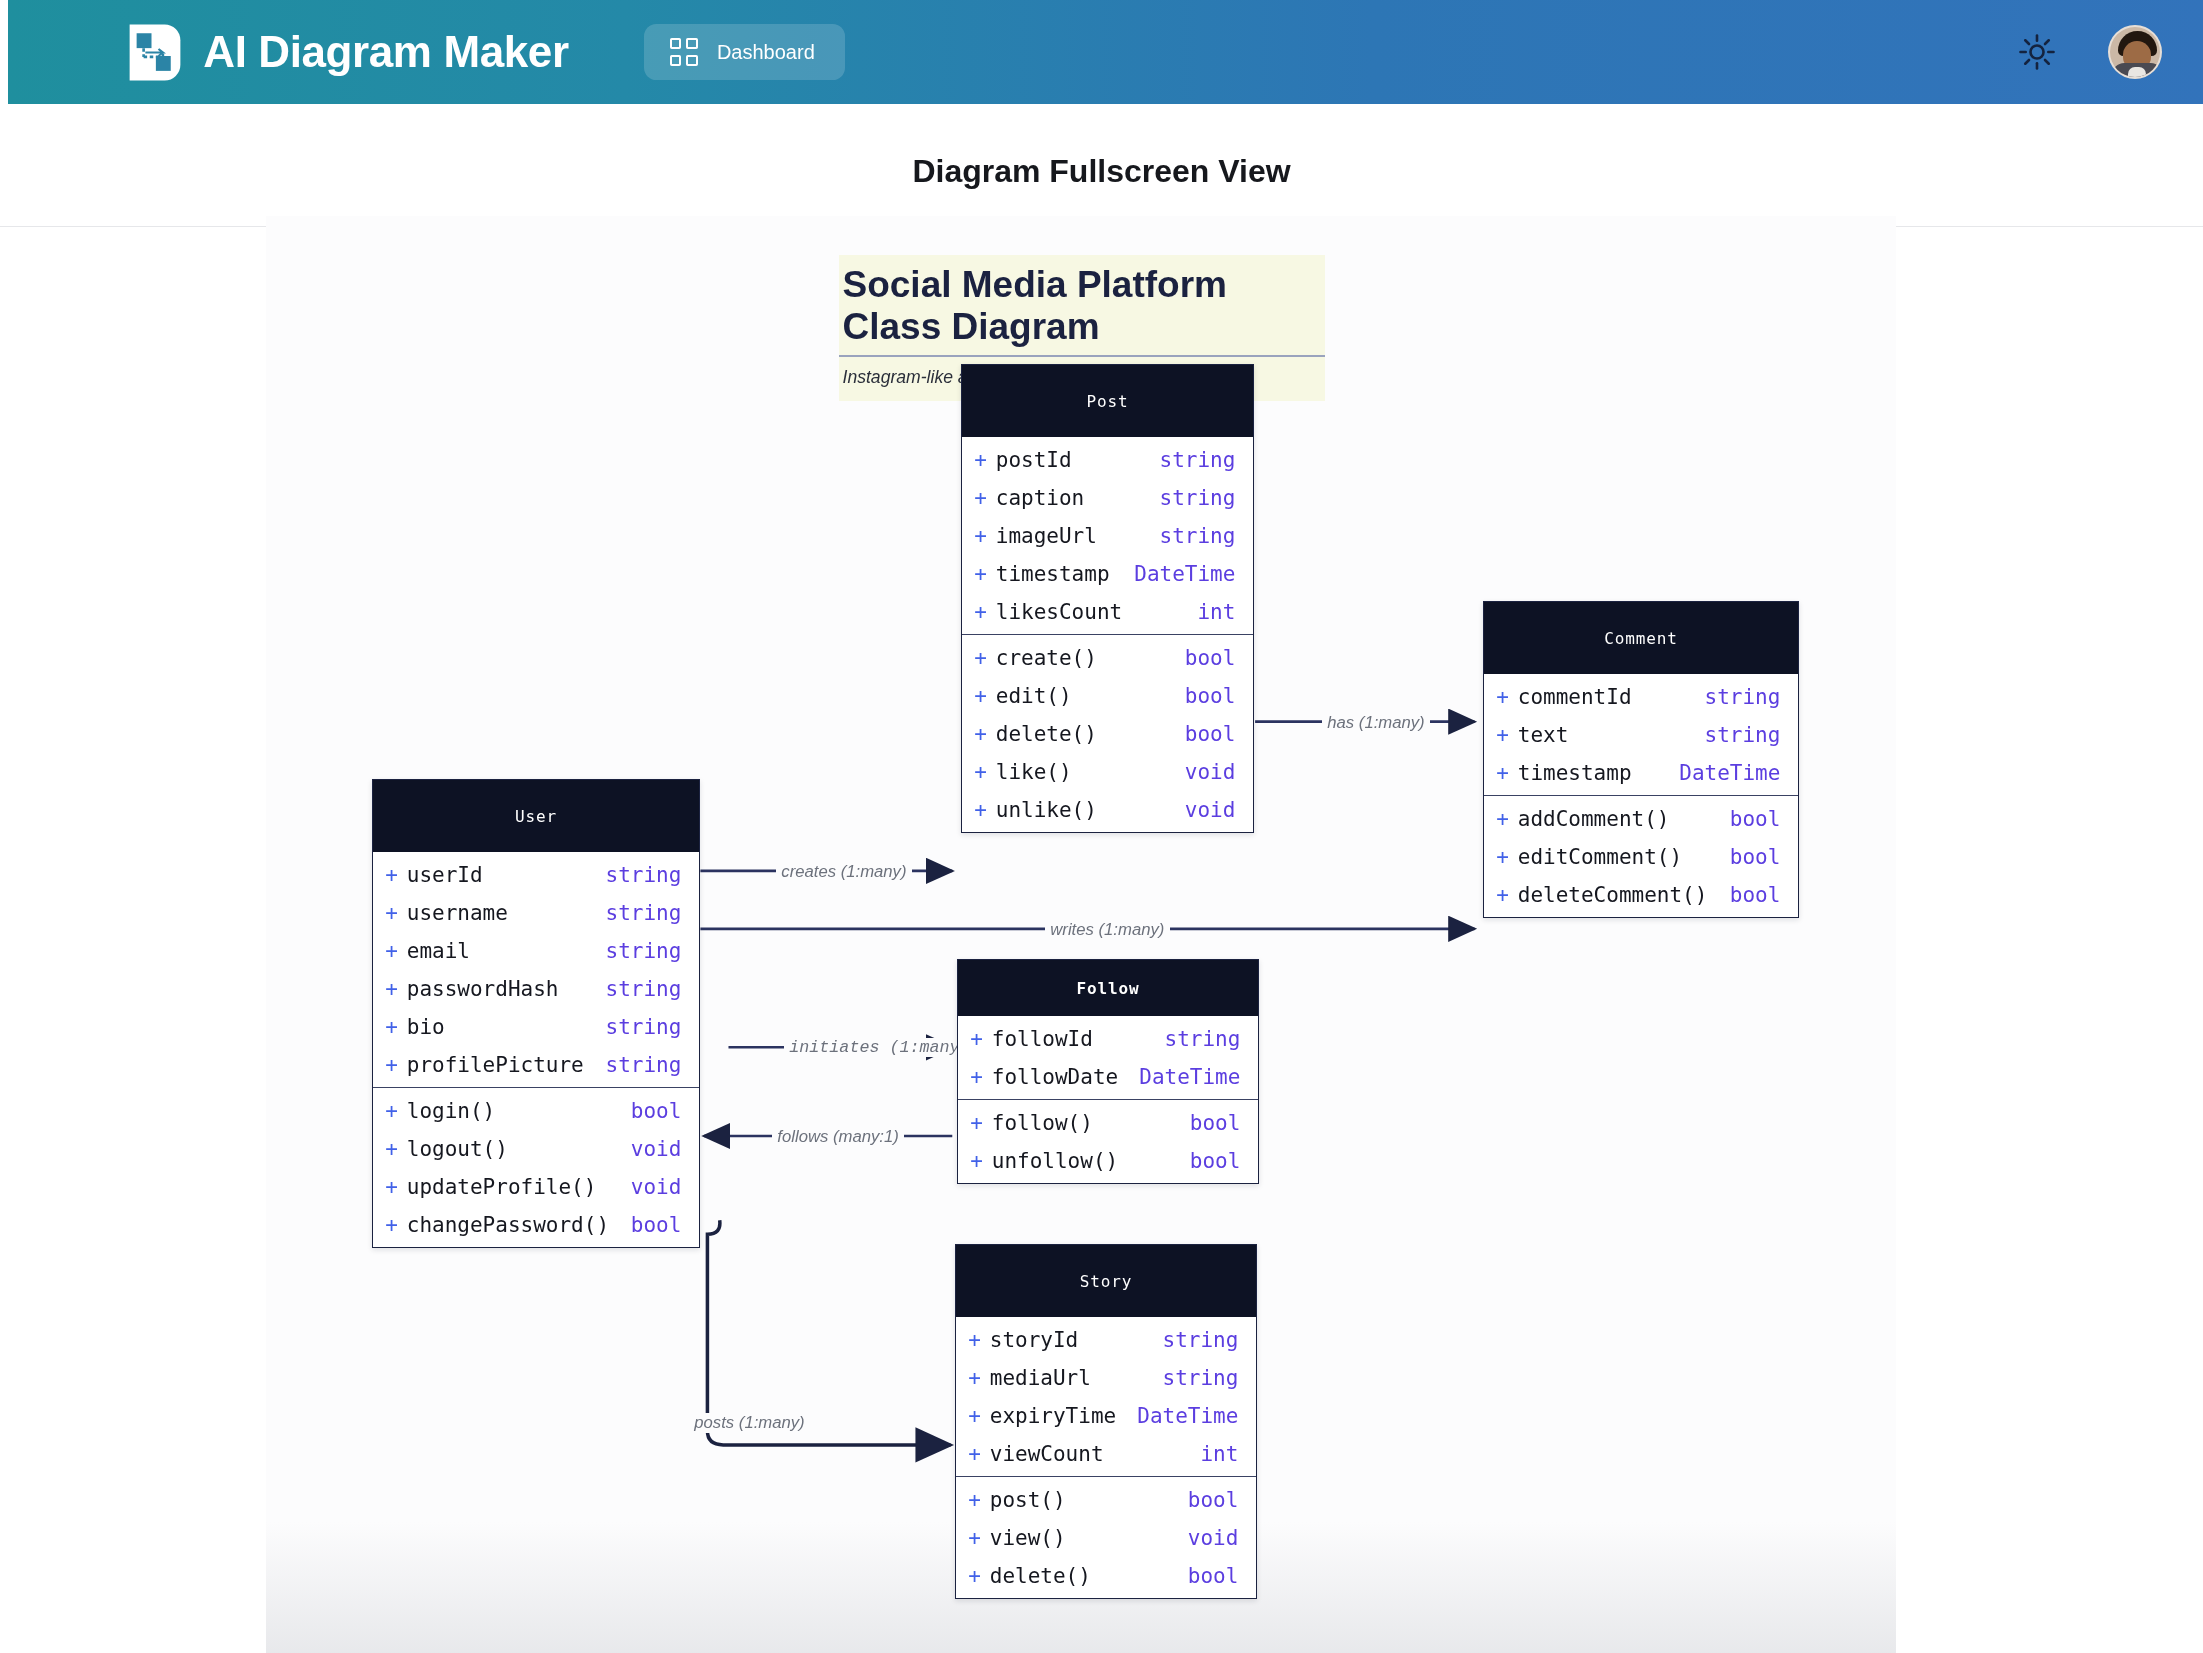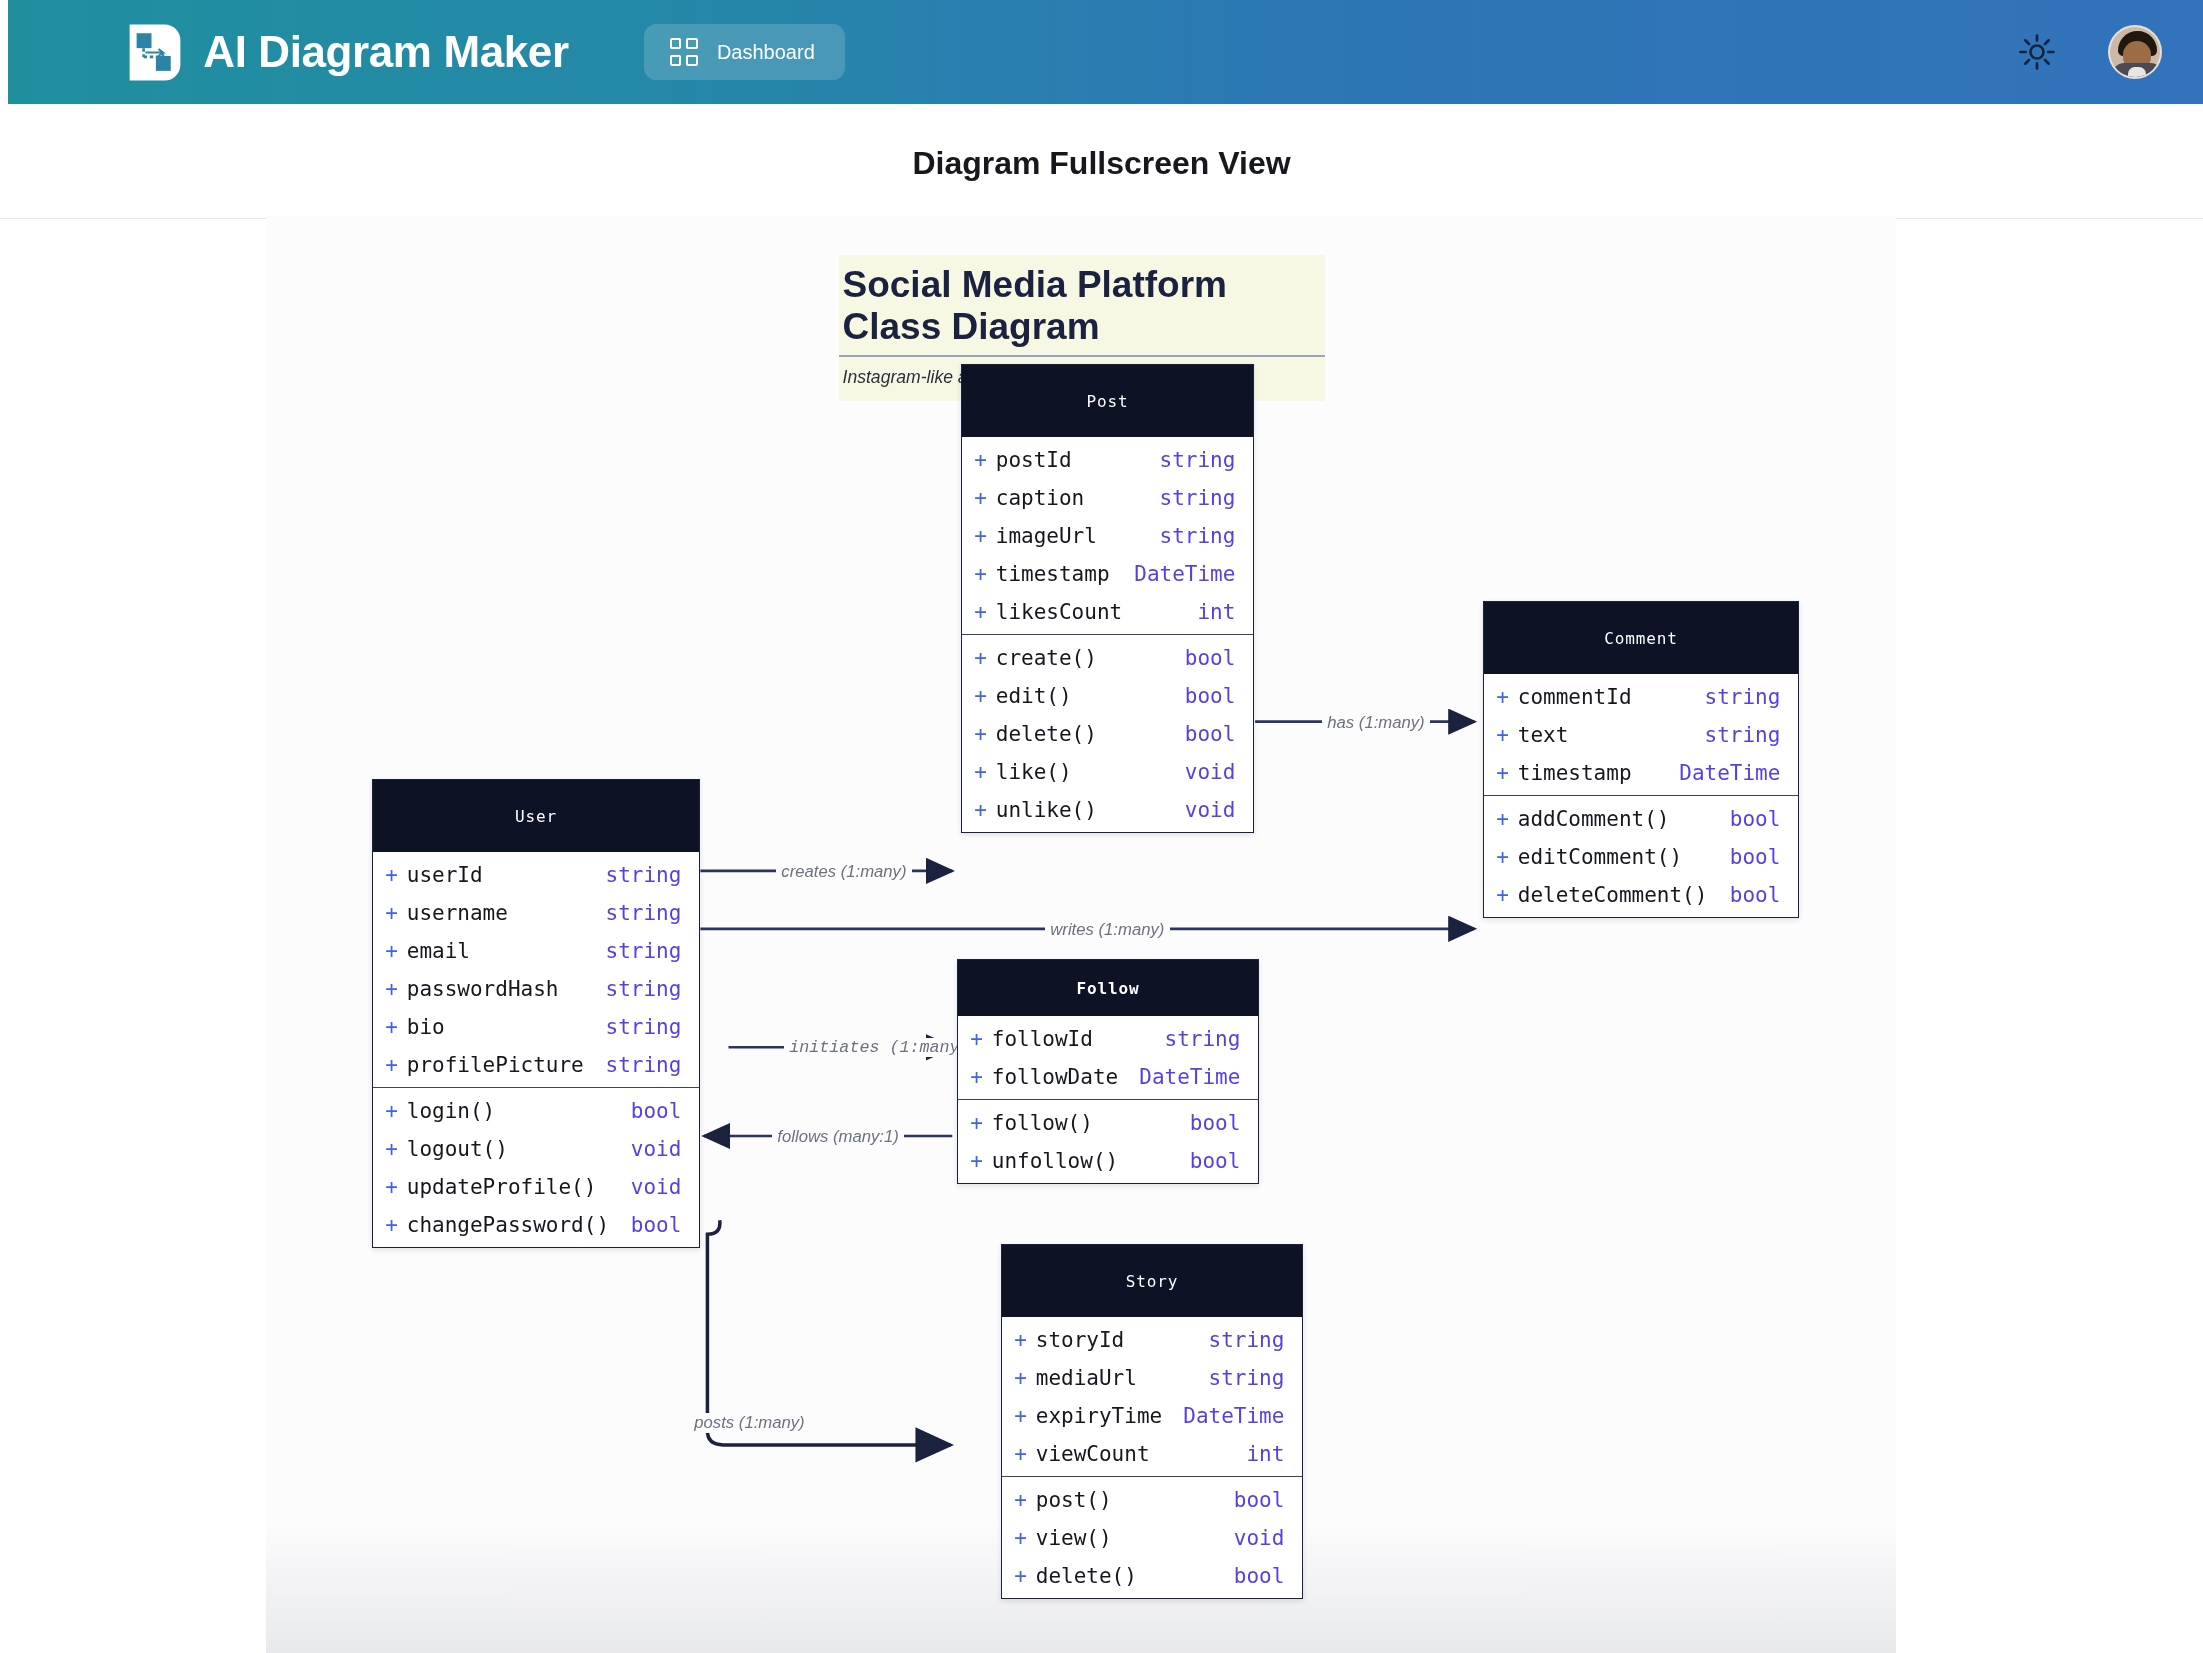--- a/index.html
+++ b/index.html
@@ -48,21 +48,21 @@
     overflow: hidden; cursor: pointer;
     background: #cbb8a6; position: relative;
   }
   .avatar .hair { position:absolute; left:8px; top:4.4px; width:39px; height:24.6px; background:#22170f; border-radius:19.3px 19.3px 5.3px 5.3px; }
   .avatar .face { position:absolute; left:13px; top:14px; width:28px; height:29px; background:#9d6b45; border-radius:14px 14px 13px 13px; }
   .avatar .body { position:absolute; left:1.8px; bottom:-1.8px; width:51px; height:16px; background:#4a4a52; border-radius:12.3px 12.3px 0 0; }
   .avatar .shirt { position:absolute; left:18.4px; bottom:-1.8px; width:17.6px; height:12.3px; background:#e9e6e2; border-radius:7px 7px 0 0; }
 
   
   .page-title-bar {
-    position: absolute; left: 0; top: 108px;
+    position: absolute; left: 0; top: 116px;
     width: 2203px; height: 111px;
     background: #ffffff;
     border-bottom: 1.8px solid #e6e7ea;
     display: flex; align-items: center; justify-content: center;
   }
   .page-title { font-size: 32px; font-weight: 700; color: #16181d; }
 
   
   .canvas {
     position: absolute; left: 266px; top: 216px;
@@ -405,21 +405,21 @@
         <span class="ty">bool</span>
       </div>
       <div class="uml-row">
         <span class="vis">+</span>
         <span class="nm">unfollow()</span>
         <span class="ty">bool</span>
       </div>
     </div>
 </div>
 
-<div class="uml-box" id="box-Story" style="left:955px; top:1244px; width:302px;margin-left:46px;">
+<div class="uml-box" id="box-Story" style="left:955px; top:1244px; width:302px;">
   <div class="uml-header" style="height:72px;">Story</div>
   <div class="uml-section">
       <div class="uml-row">
         <span class="vis">+</span>
         <span class="nm">storyId</span>
         <span class="ty">string</span>
       </div>
       <div class="uml-row">
         <span class="vis">+</span>
         <span class="nm">mediaUrl</span>

